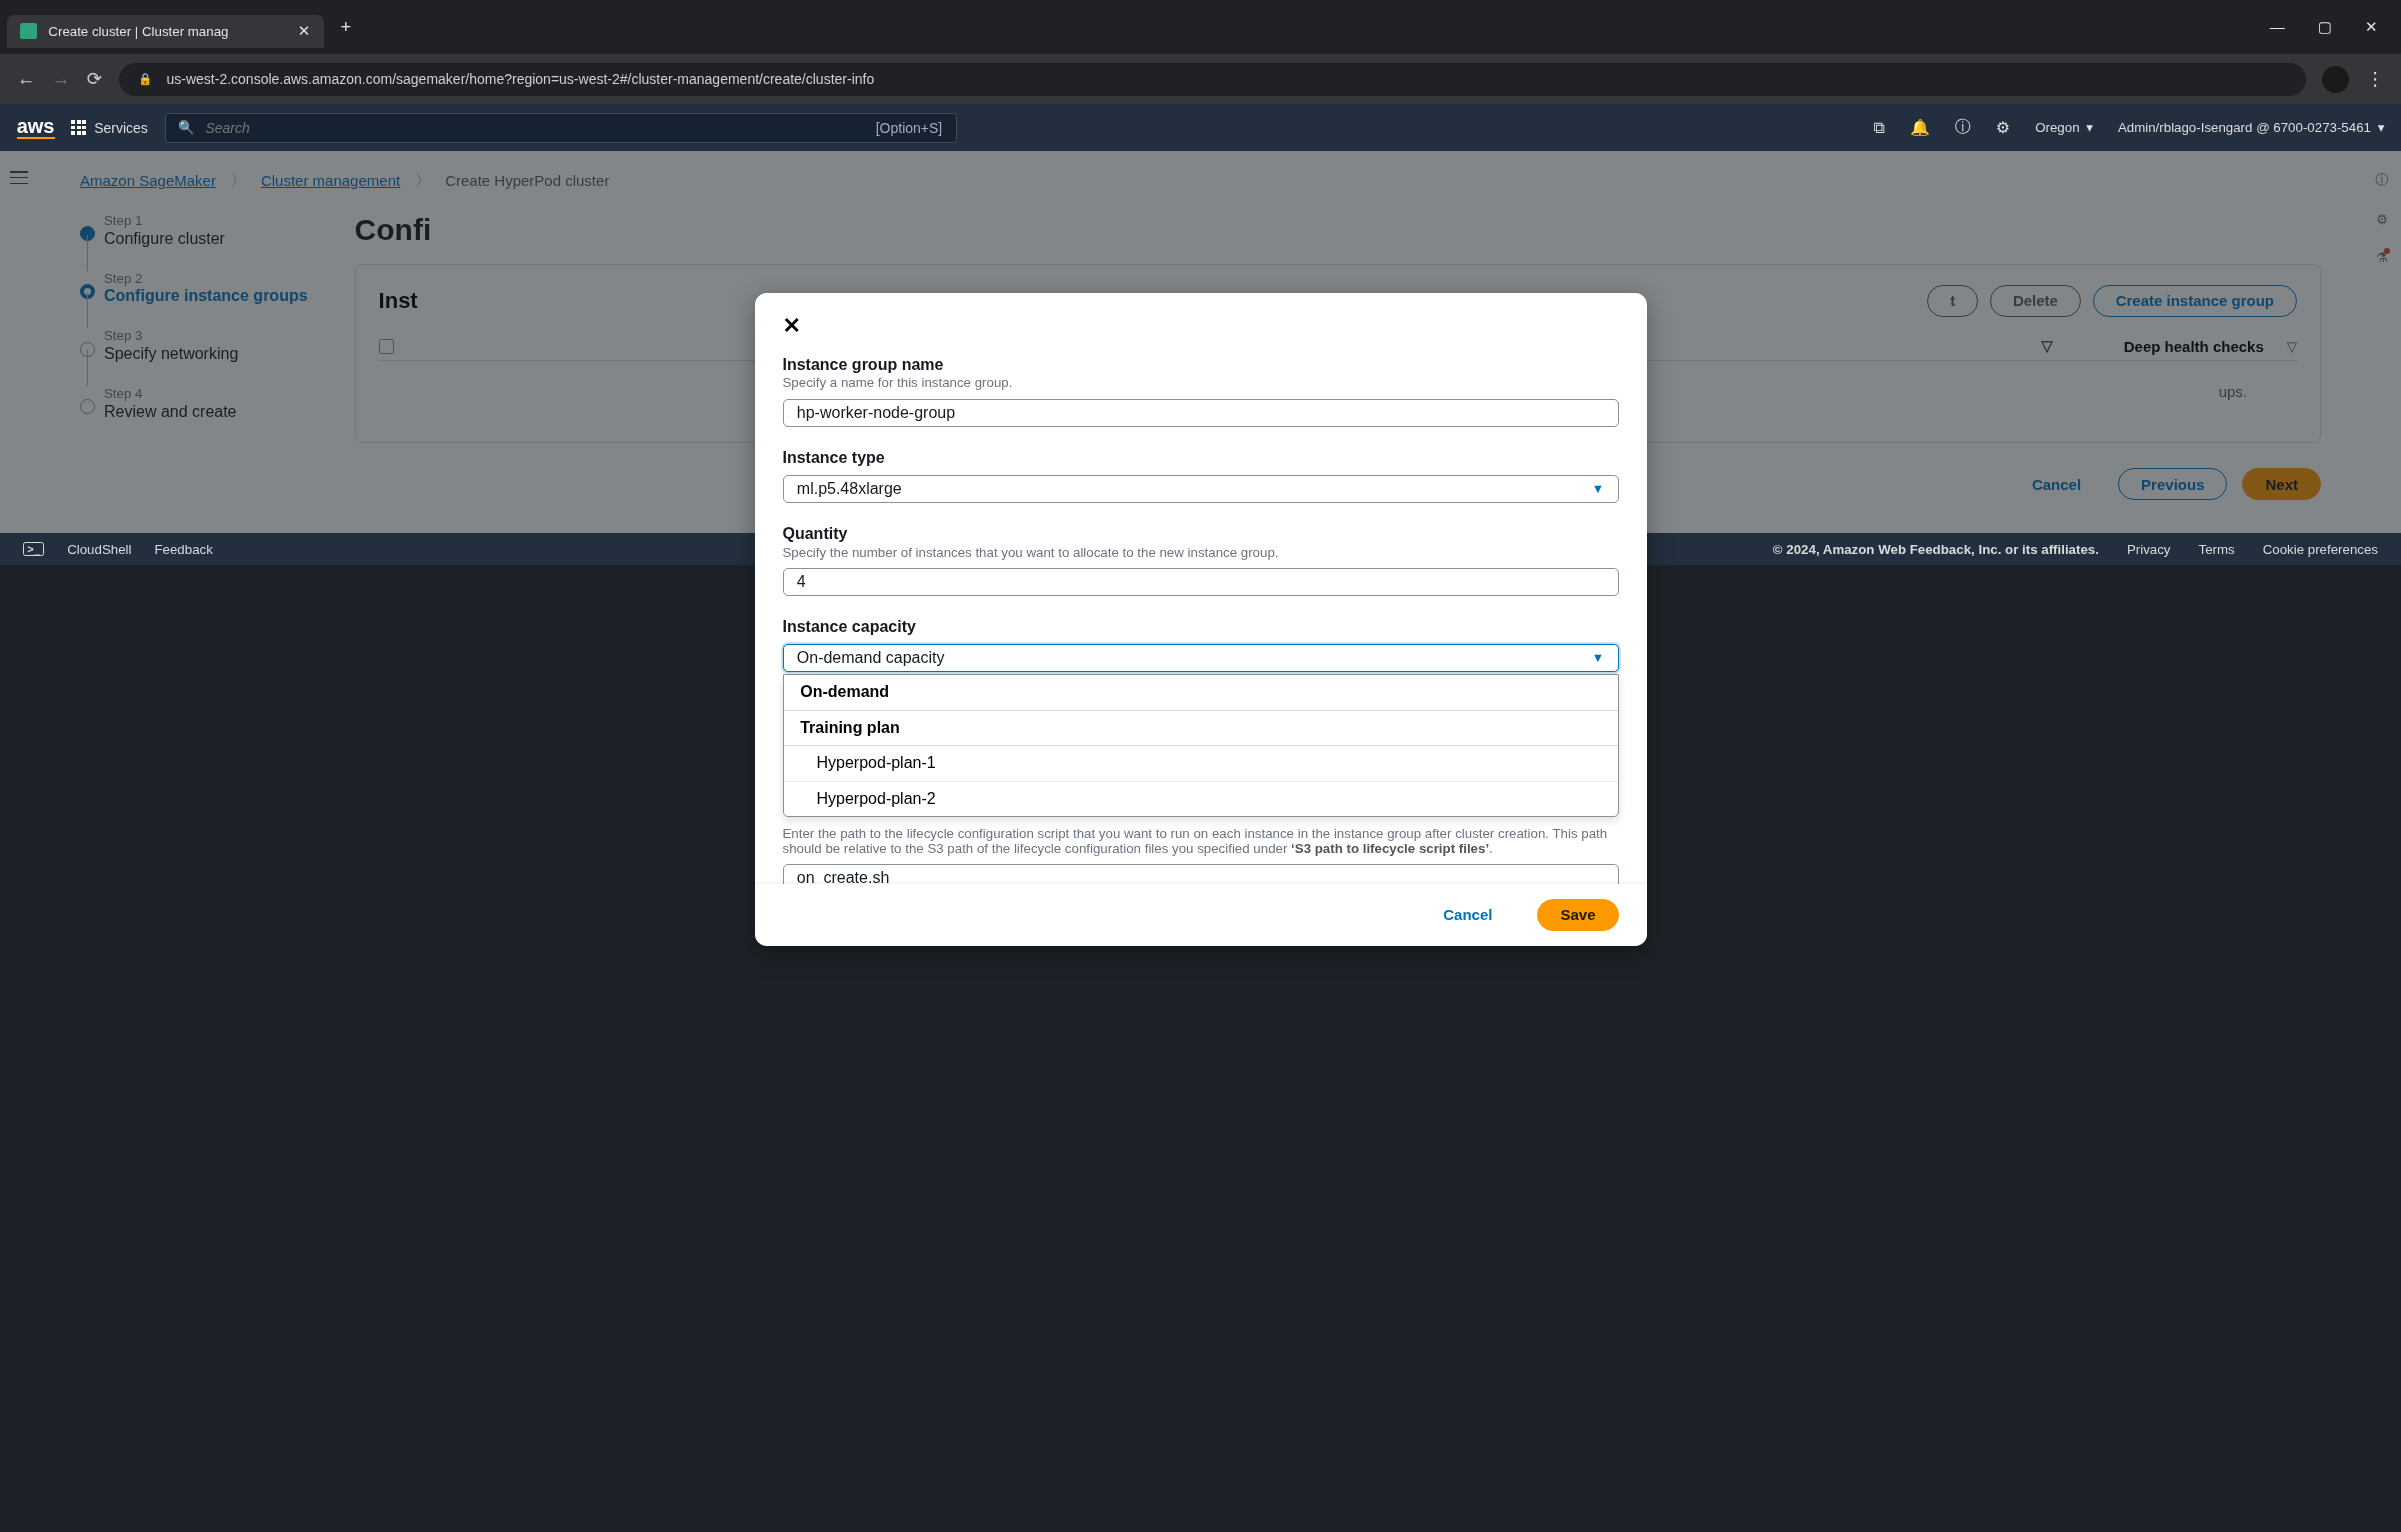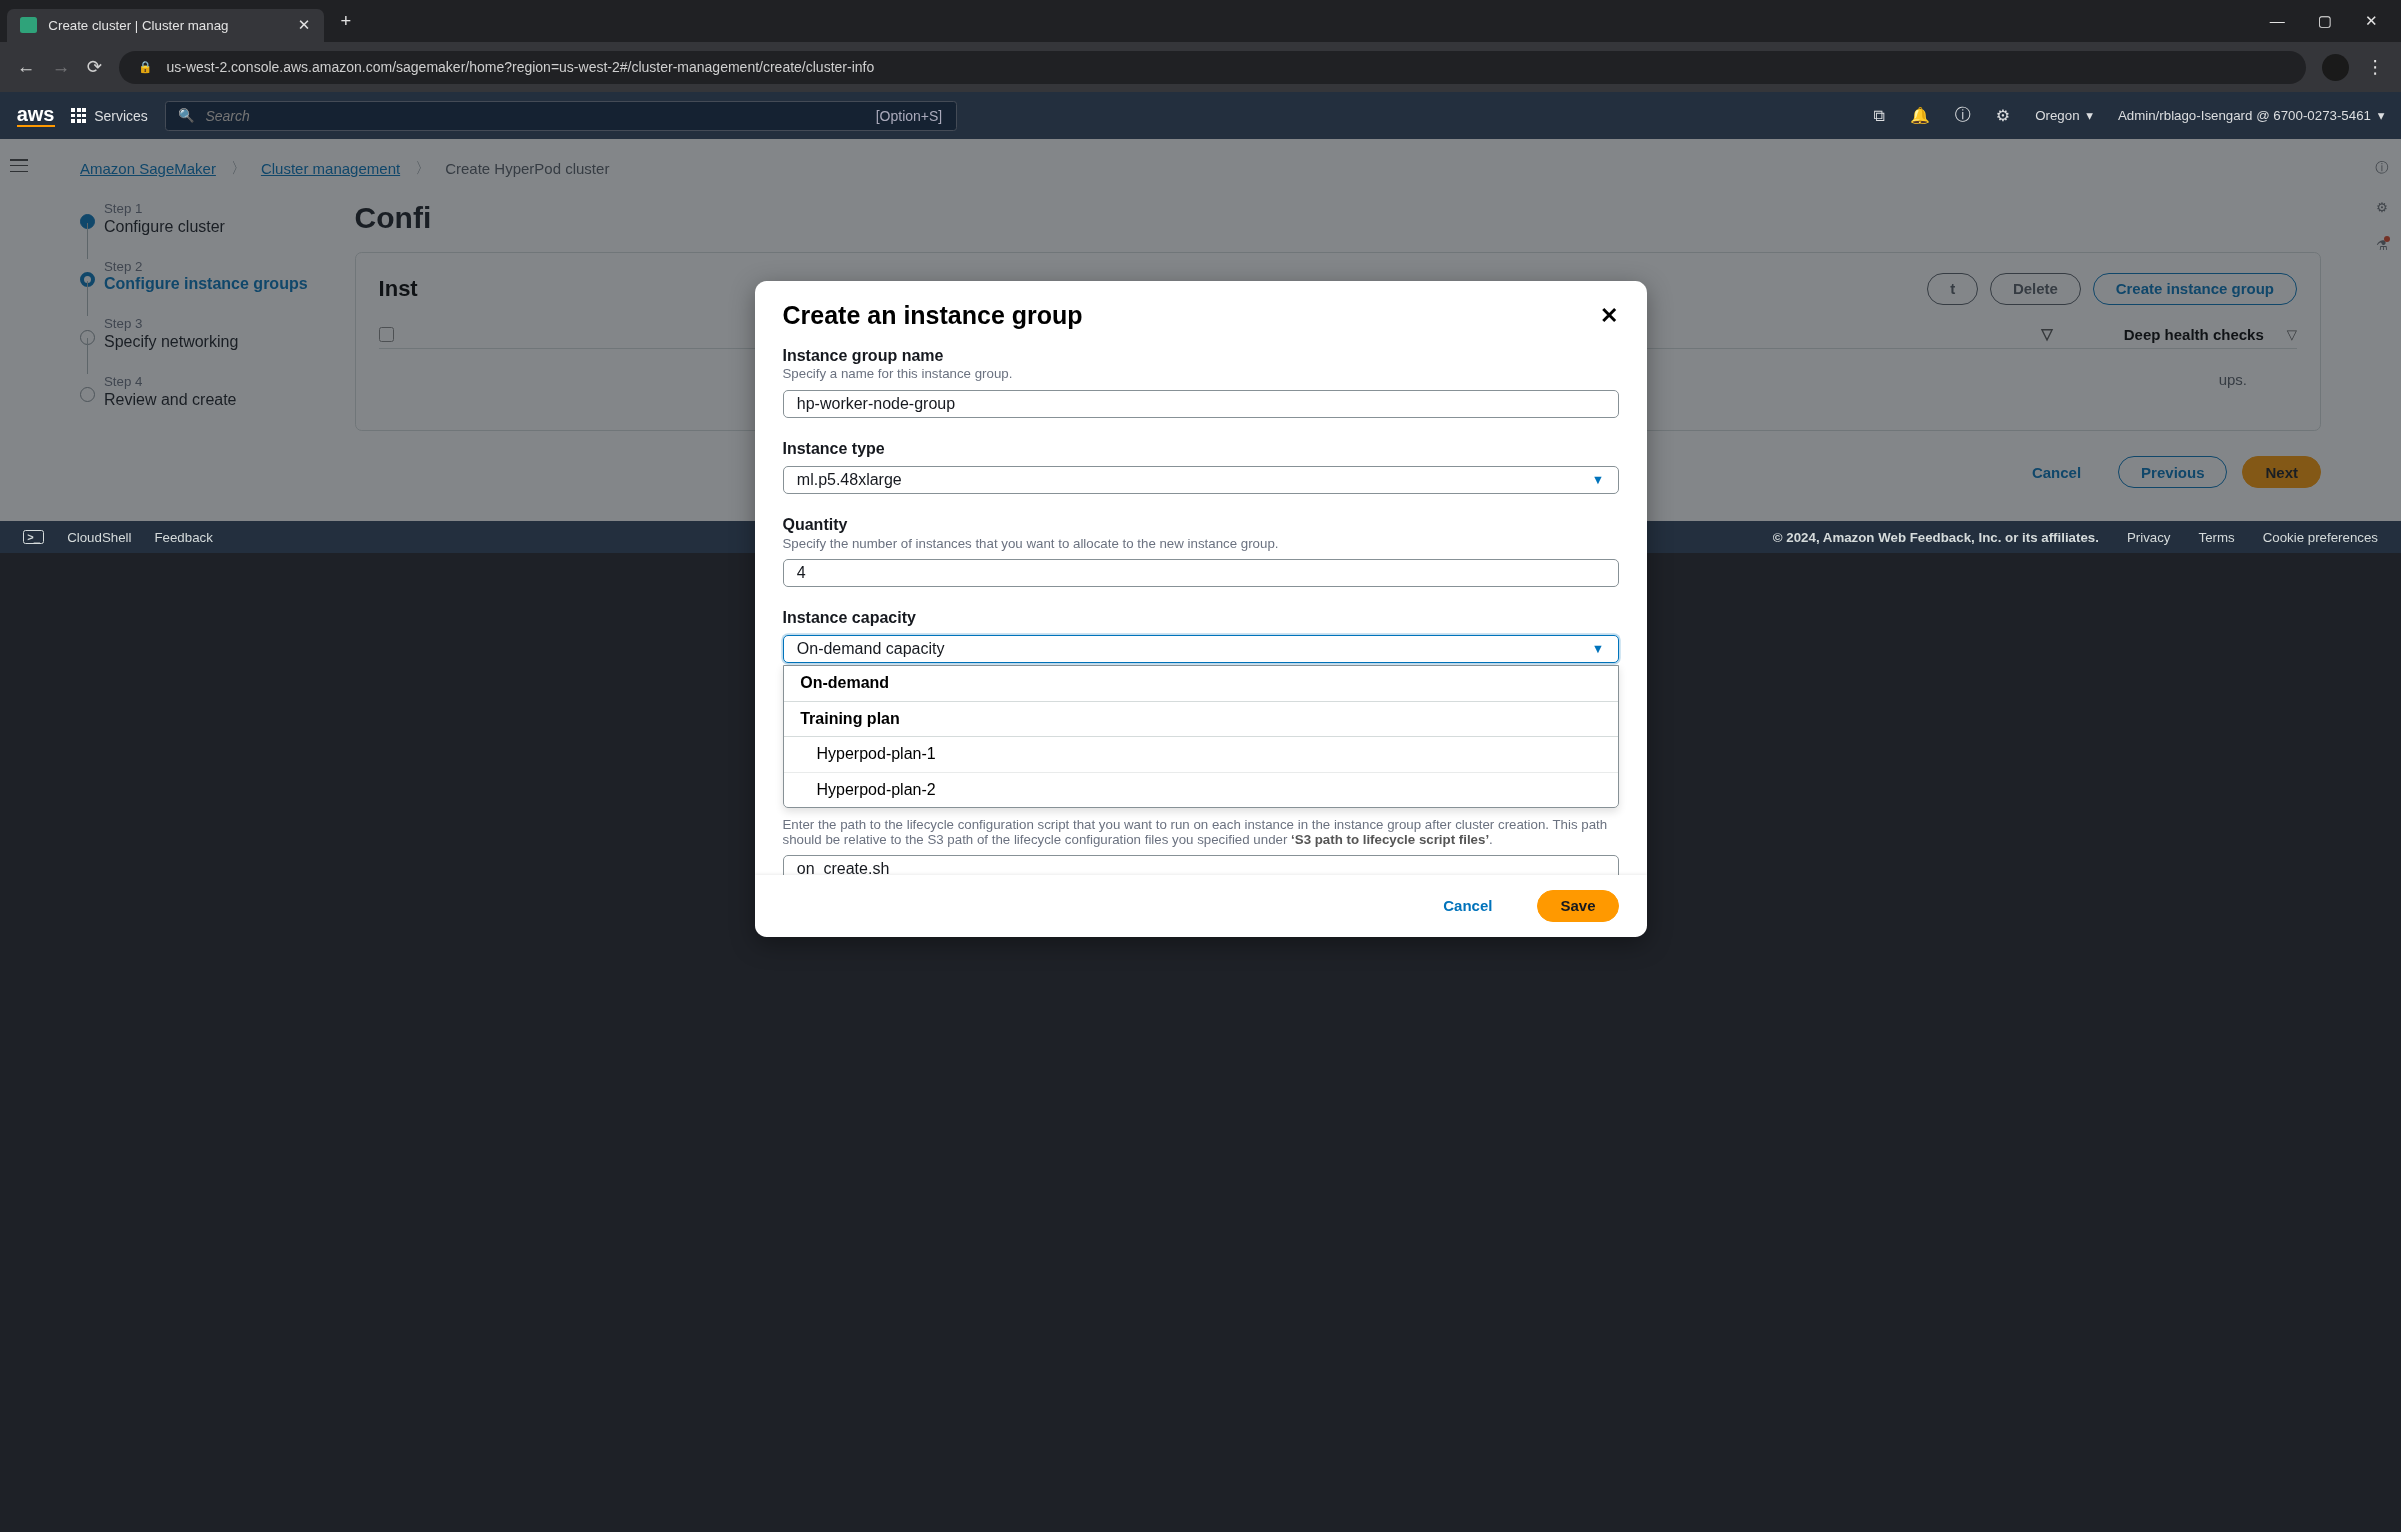--- a/index.html
+++ b/index.html
@@ -1,20 +1,20 @@
 <!DOCTYPE html>
 <html style="font-size:13.3px"><head>
   <meta charset="utf-8">
   <style>
     * { box-sizing: border-box; margin: 0; padding: 0; font-family: "Amazon Ember", "Helvetica Neue", Arial, sans-serif; }
     body { background: #1e2127; width: 2401px; height: 1533px; overflow: hidden; transform-origin: top left; }
 
     
     .browser-chrome { background: #35363a; }
-    .tab-bar { height: 42px; display: flex; align-items: center; padding: 0 6.7px; background: #202124; }
+    .tab-bar { height: 54px; display: flex; align-items: center; padding: 0 6.7px; background: #202124; }
     .tab { background: #35363a; border-radius: 6.7px 6.7px 0 0; height: 33px; display: flex; align-items: center; padding: 0 13.3px; gap: 11.7px; min-width: 317px; margin-top: 8.3px; }
     .tab-favicon { width: 16.7px; height: 16.7px; background: #2fa37a; border-radius: 2.5px; }
     .tab-title { color: #e3e3e3; font-size: 13.3px; flex: 1; white-space: nowrap; overflow: hidden; text-overflow: ellipsis; }
     .tab-close { color: #e3e3e3; font-size: 15px; }
     .tab-add { color: #e3e3e3; margin-left: 16.7px; font-size: 18.3px; }
     .window-controls { margin-left: auto; display: flex; gap: 33px; color: #e3e3e3; font-size: 15px; padding-right: 16.7px; }
 
     .nav-bar { height: 50px; display: flex; align-items: center; gap: 16.7px; padding: 0 16.7px; }
     .nav-btn { color: #cfcfcf; font-size: 18.3px; }
     .url-bar { flex: 1; background: #202124; border-radius: 25px; height: 33px; display: flex; align-items: center; padding: 0 20px; gap: 13.3px; color: #cfcfcf; font-size: 14px; }
@@ -273,21 +273,20 @@
     <div class="right-rail">
       <span class="rail-icon">ⓘ</span>
       <span class="rail-icon">⚙</span>
       <span class="rail-icon">⚗<span class="notif-dot"></span></span>
     </div>
 
     <div class="overlay"></div>
 
     <div class="modal">
       <div class="modal-header">
-        <span class="modal-title">Create an instance group</span>
         <span class="modal-close">✕</span>
       </div>
       <div class="modal-body">
         <div class="field">
           <div class="field-label">Instance group name</div>
           <div class="field-desc">Specify a name for this instance group.</div>
           <input class="text-input" value="hp-worker-node-group" style="">
         </div>
 
         <div class="field">

